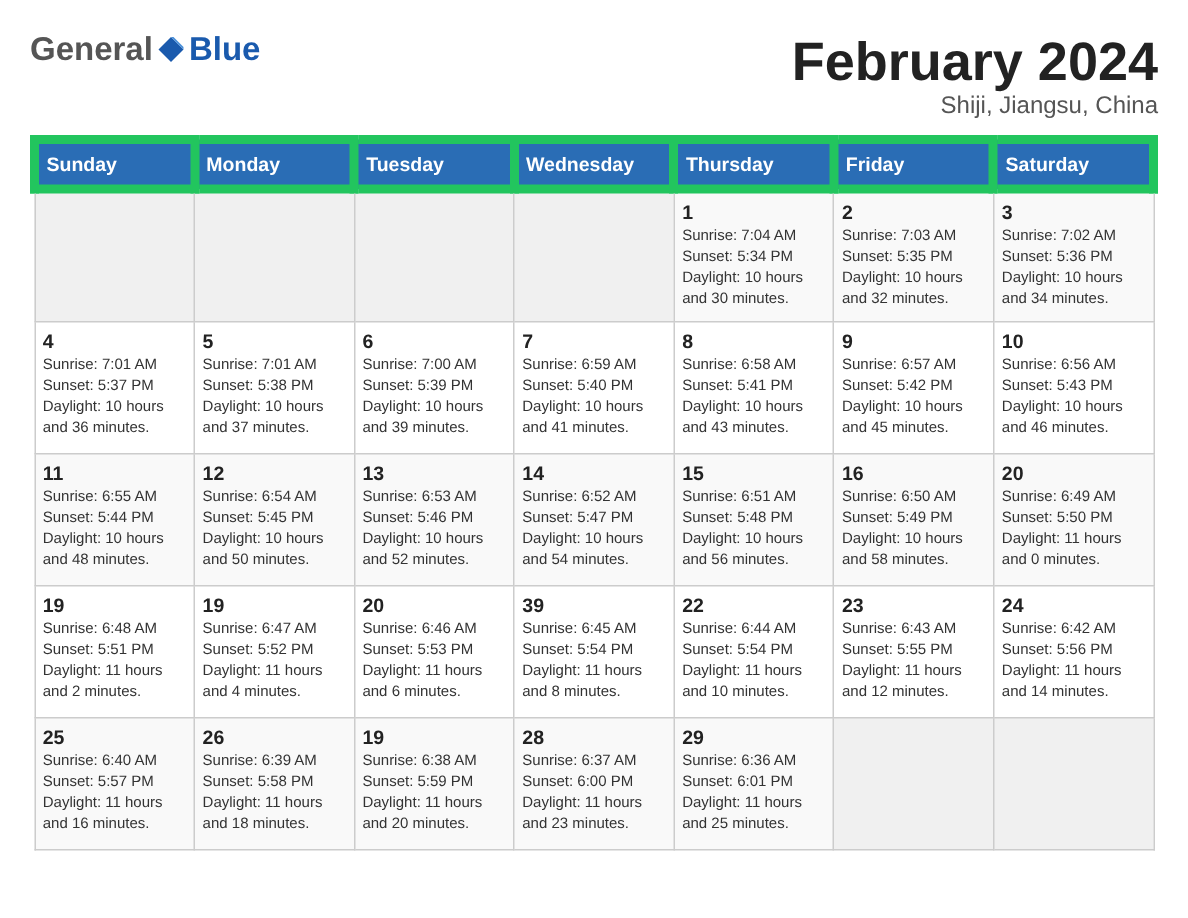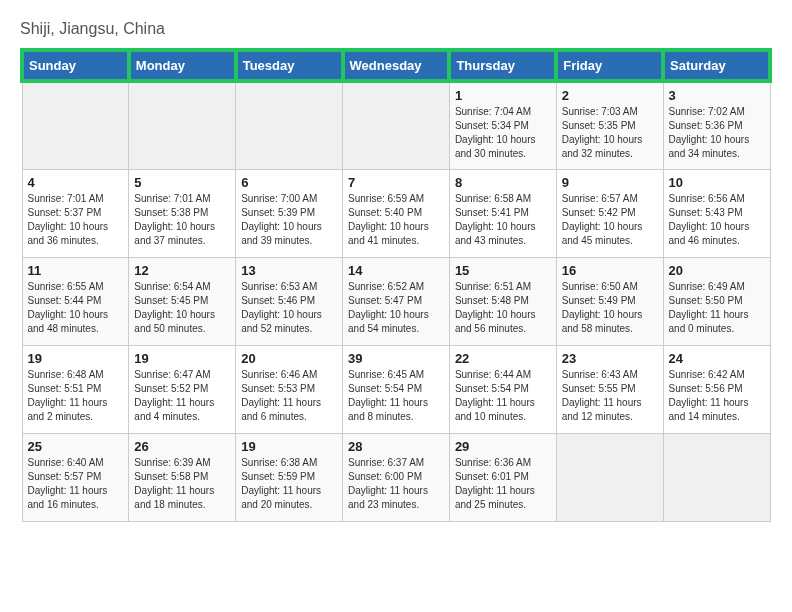--- a/index.html
+++ b/index.html
@@ -52,21 +52,21 @@
       width: 100%;
       border-collapse: collapse;
       table-layout: fixed;
     }
     .calendar thead th {
       background: #2a6db5;
       color: #fff;
       font-size: 13px;
       padding: 6px 5px;
       text-align: left;
-      border: 4px solid #22c55e;
+      border: 6px solid #22c55e;
     }
     .calendar tbody td {
       border: 1px solid #ccc;
       vertical-align: top;
       padding: 5px;
       font-size: 10.5px;
       color: #333;
       height: 88px;
     }
     .calendar tbody tr:nth-child(odd) td {
@@ -88,21 +88,32 @@
       line-height: 1.4;
     }
     .empty-cell {
       background: #f0f0f0 !important;
     }
   </style>
 </head>
 <body>
 
 <div class="header">
+  <div class="logo">
+    <div class="logo-text">
+      <span class="logo-general">General</span>
+      <svg class="logo-icon" viewBox="0 0 24 24">
+        <polygon points="12,2 22,12 12,22 2,12" fill="#1a5aad"></polygon>
+        <polygon points="14,2 22,10 22,12 12,2" fill="#4a90d9"></polygon>
+      </svg>
+      <span class="logo-blue">Blue</span>
+    </div>
+  </div>
   <div class="title-block">
+    <div class="main-title">February 2024</div>
     <div class="subtitle">Shiji, Jiangsu, China</div>
   </div>
 </div>
 
 <table class="calendar">
   <thead>
     <tr>
     <th>Sunday</th>
         <th>Monday</th>
         <th>Tuesday</th>

